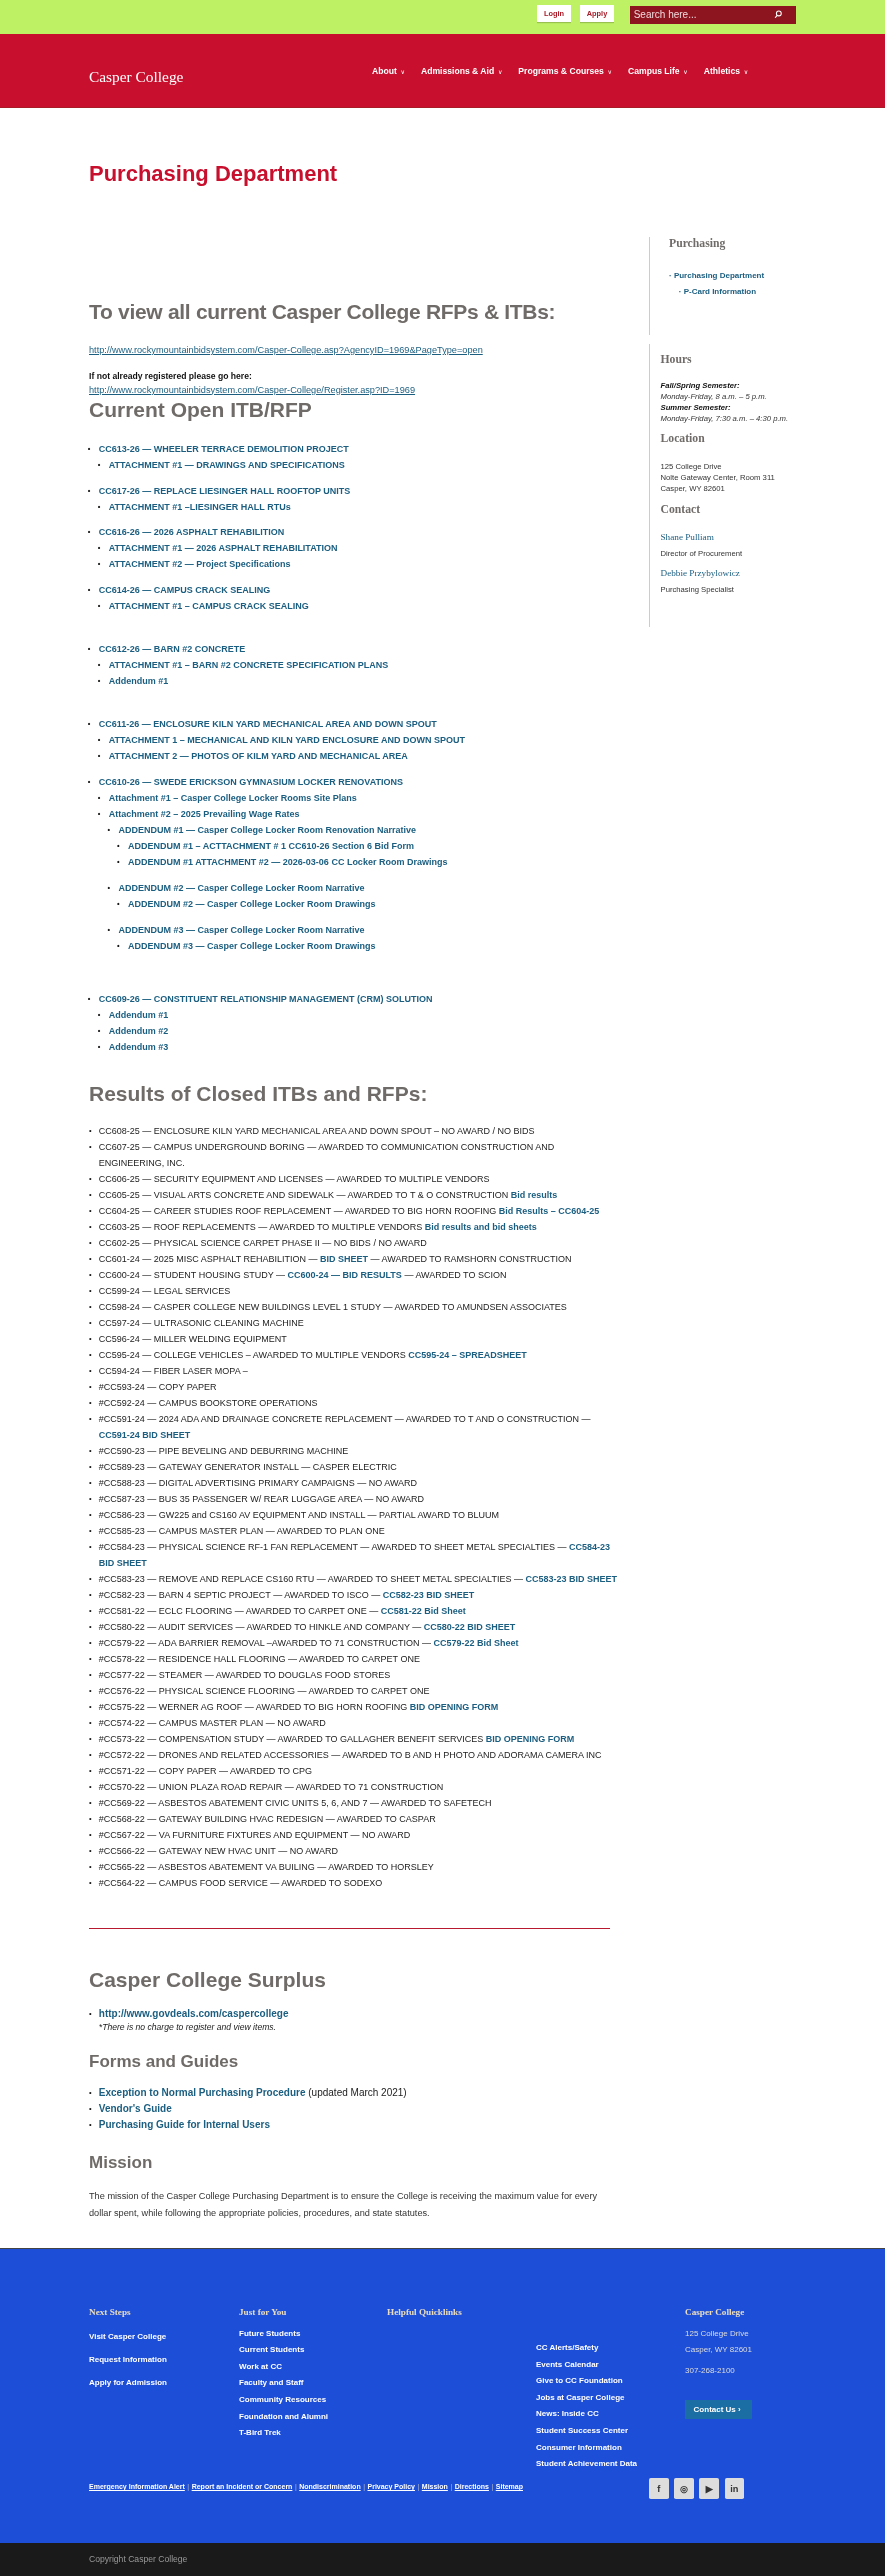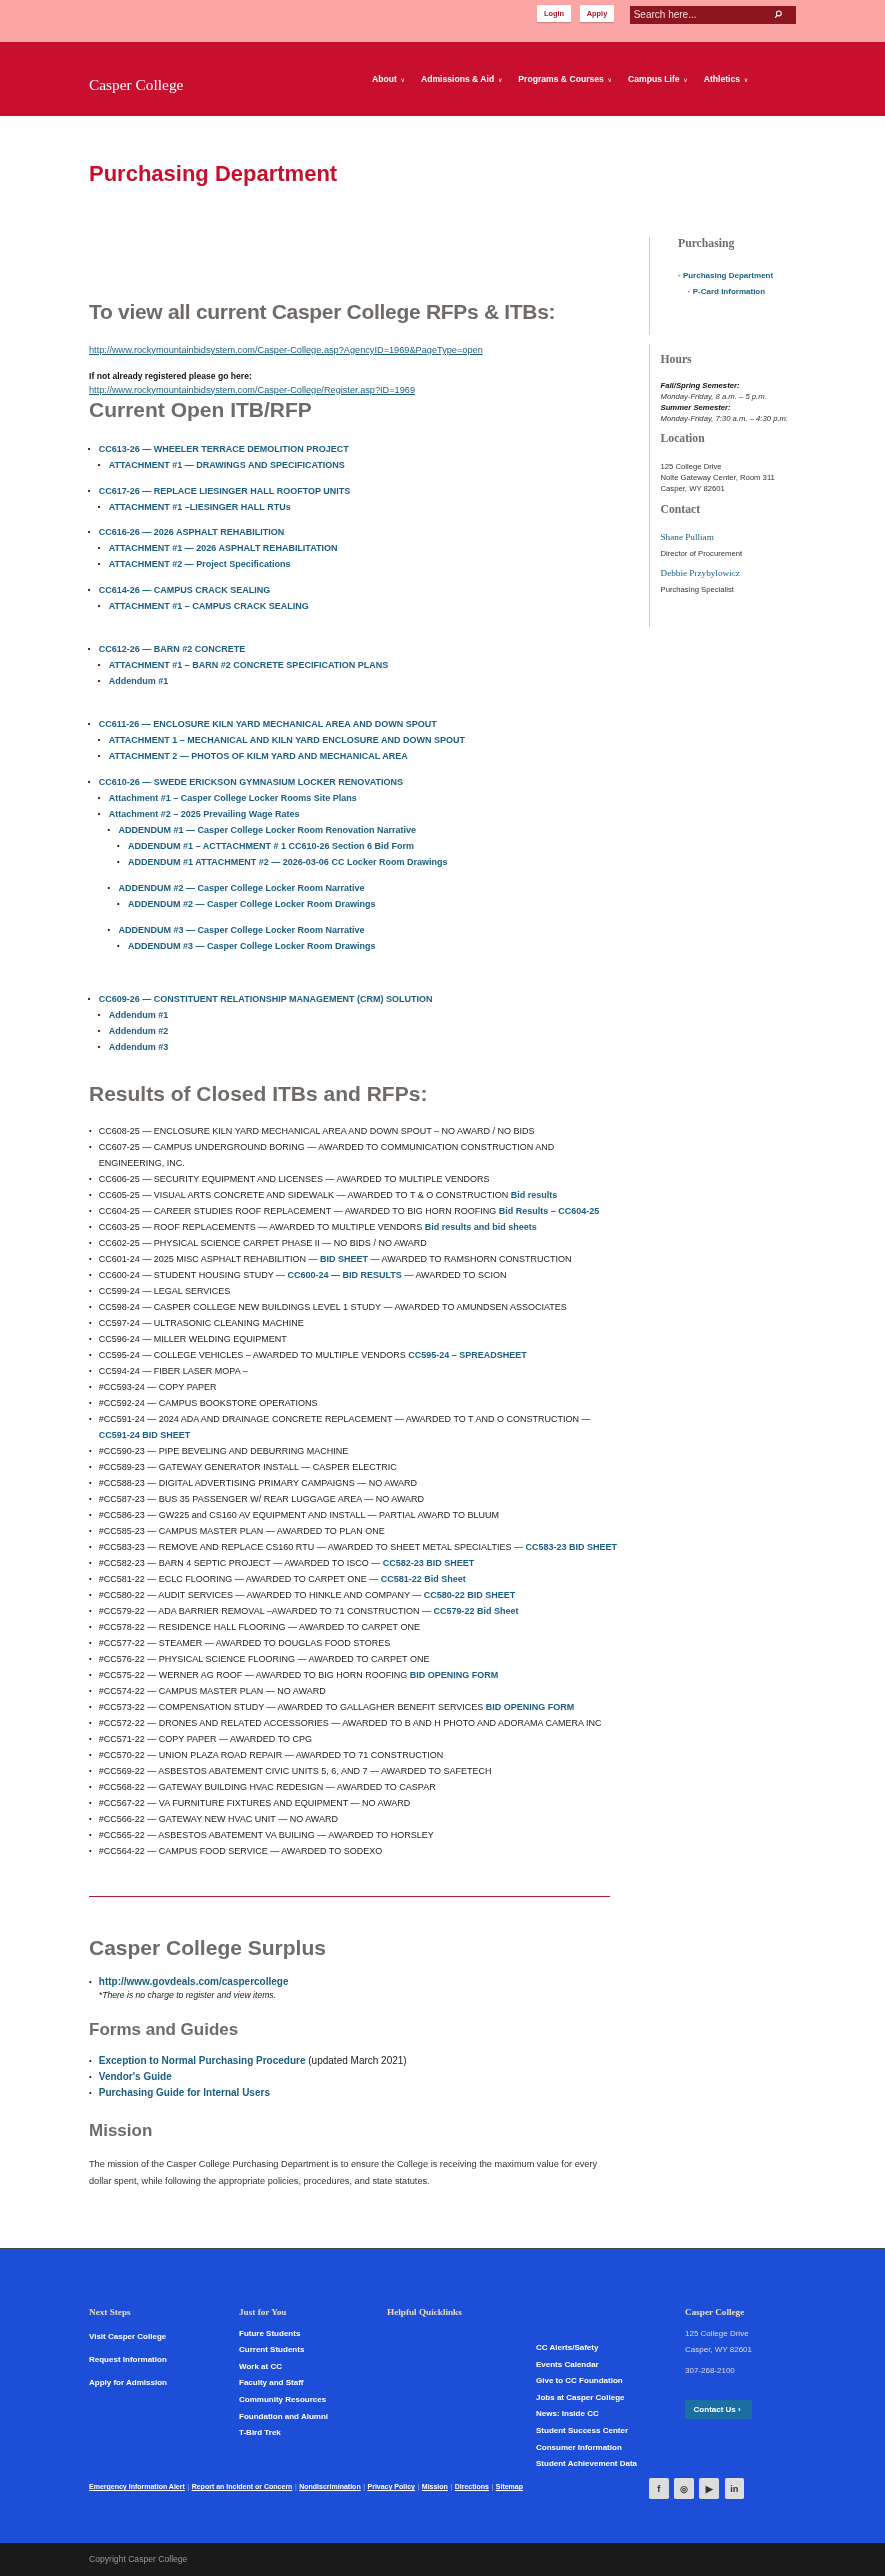--- a/index.html
+++ b/index.html
@@ -1,21 +1,21 @@
 <!DOCTYPE html>
 <html style="font-size:9.8px"><head>
 <meta charset="utf-8">
 <style>
   * { box-sizing: border-box; margin: 0; padding: 0; }
   html, body { width: 885px; background: #fff; }
   body { font-family: "Liberation Sans", sans-serif; color: #222; font-size: 8.6px; }
   a { color: #1b5e80; text-decoration: none; }
 
   
-  .topbar { height: 42px; background: #fca5a5; position: relative; }
+  .topbar { height: 34px; background: #bef264; position: relative; }
   .topbar .btn { position: absolute; top: 4.9px; height: 17px; background: #fff; color: #a81c28;
     font-weight: bold; font-size: 7.4px; line-height: 17px; text-align: center; box-shadow: 0 1.2px 0 rgba(0,0,0,.2); }
   .topbar .login { left: 537px; width: 34px; }
   .topbar .apply { left: 580px; width: 34px; }
   .topbar .search { position: absolute; left: 630px; top: 5.5px; width: 166px; height: 18.4px; background: #8c1520; }
   .topbar .search input { background: transparent; border: 0; outline: 0; color: #f3d9db; font-size: 10px;
     padding-left: 3.7px; height: 18.4px; width: 135px; font-family: "Liberation Sans", sans-serif; }
   .topbar .search input::placeholder { color: #f3d9db; }
   .topbar .search .mag { position: absolute; right: 13.5px; top: 4.3px; width: 8.6px; height: 8.6px; }
 
@@ -58,21 +58,21 @@
   .h-surplus { font-size: 21px; margin-top: 39px; }
   ul.plain { list-style: none; margin-top: 13.5px; }
   ul.plain li { position: relative; margin-left: 9.8px; font-size: 10px; line-height: 16px; }
   ul.plain li::before { content: "•"; color: #111; position: absolute; left: -9.8px; font-size: 7.4px; }
   ul.plain li a { font-weight: bold; color: #1b5e80; }
   .note { font-style: italic; font-size: 8.6px; margin-left: 9.8px; color: #222; }
   .h-sub { font-size: 17px; margin-top: 19.7px; }
   .mission { margin-top: 14.8px; font-size: 9.2px; line-height: 17px; color: #333; width: 516px; }
 
   
-  .sidebar { position: absolute; left: 649px; top: 237px; width: 154px; height: 283px; border-left: 1.2px solid #ccc; padding-left: 28px; }
+  .sidebar { position: absolute; left: 649px; top: 237px; width: 154px; height: 283px; border-left: 1.2px solid #ccc; padding-left: 19px; }
   .sidebar h3 { font-family: "Liberation Serif", serif; font-size: 11.7px; color: #6f6b68; }
   .side-nav { margin-top: 18.4px; }
   .side-nav a { display: block; font-size: 8px; font-weight: bold; line-height: 16px; color: #1b5e80; }
   .side-nav a.sub { padding-left: 9.8px; }
   .sidebar2 { position: absolute; left: 649px; top: 344px; width: 154px; height: 283px; border-left: 1.2px solid #ccc; padding-left: 10.5px; }
   .sidebar2 h3 { font-family: "Liberation Serif", serif; font-size: 11.7px; color: #6f6b68; margin-top: 8.6px; }
   .hours { margin-top: 14px; font-size: 7.7px; line-height: 11px; color: #333; font-style: italic; }
   .hours b { color: #111; }
   .loc { margin-top: 16px; font-size: 7.7px; line-height: 11px; color: #333; }
   .contact-name { display: block; margin-top: 16px; font-family: "Liberation Serif", serif; font-size: 9.2px; color: #1b5e80; }
@@ -203,20 +203,21 @@
       <li><span>CC594-24 — FIBER LASER MOPA –</span></li>
       <li><span>#CC593-24 — COPY PAPER</span></li>
       <li><span>#CC592-24 — CAMPUS BOOKSTORE OPERATIONS</span></li>
       <li><span>#CC591-24 — 2024 ADA AND DRAINAGE CONCRETE REPLACEMENT — AWARDED TO T AND O CONSTRUCTION — </span><a>CC591-24 BID SHEET</a></li>
       <li><span>#CC590-23 — PIPE BEVELING AND DEBURRING MACHINE</span></li>
       <li><span>#CC589-23 — GATEWAY GENERATOR INSTALL — CASPER ELECTRIC</span></li>
       <li><span>#CC588-23 — DIGITAL ADVERTISING PRIMARY CAMPAIGNS — NO AWARD</span></li>
       <li><span>#CC587-23 — BUS 35 PASSENGER W/ REAR LUGGAGE AREA — NO AWARD</span></li>
       <li><span>#CC586-23 — GW225 and CS160 AV EQUIPMENT AND INSTALL — PARTIAL AWARD TO BLUUM</span></li>
       <li><span>#CC585-23 — CAMPUS MASTER PLAN — AWARDED TO PLAN ONE</span></li>
+      <li><span>#CC584-23 — PHYSICAL SCIENCE RF-1 FAN REPLACEMENT — AWARDED TO SHEET METAL SPECIALTIES — </span><a>CC584-23 BID SHEET</a></li>
       <li><span>#CC583-23 — REMOVE AND REPLACE CS160 RTU — AWARDED TO SHEET METAL SPECIALTIES — </span><a>CC583-23 BID SHEET</a></li>
       <li><span>#CC582-23 — BARN 4 SEPTIC PROJECT — AWARDED TO ISCO —  </span><a>CC582-23 BID SHEET</a></li>
       <li><span>#CC581-22 — ECLC FLOORING — AWARDED TO CARPET ONE — </span><a>CC581-22 Bid Sheet</a></li>
       <li><span>#CC580-22 — AUDIT SERVICES — AWARDED TO HINKLE AND COMPANY — </span><a>CC580-22 BID SHEET</a></li>
       <li><span>#CC579-22 — ADA BARRIER REMOVAL –AWARDED TO 71 CONSTRUCTION — </span><a>CC579-22 Bid Sheet</a></li>
       <li><span>#CC578-22 — RESIDENCE HALL FLOORING — AWARDED TO CARPET ONE</span></li>
       <li><span>#CC577-22 — STEAMER — AWARDED TO DOUGLAS FOOD STORES</span></li>
       <li><span>#CC576-22 — PHYSICAL SCIENCE FLOORING — AWARDED TO CARPET ONE</span></li>
       <li><span>#CC575-22 — WERNER AG ROOF — AWARDED TO BIG HORN ROOFING </span><a>BID OPENING FORM</a></li>
       <li><span>#CC574-22 — CAMPUS MASTER PLAN — NO AWARD</span></li>

